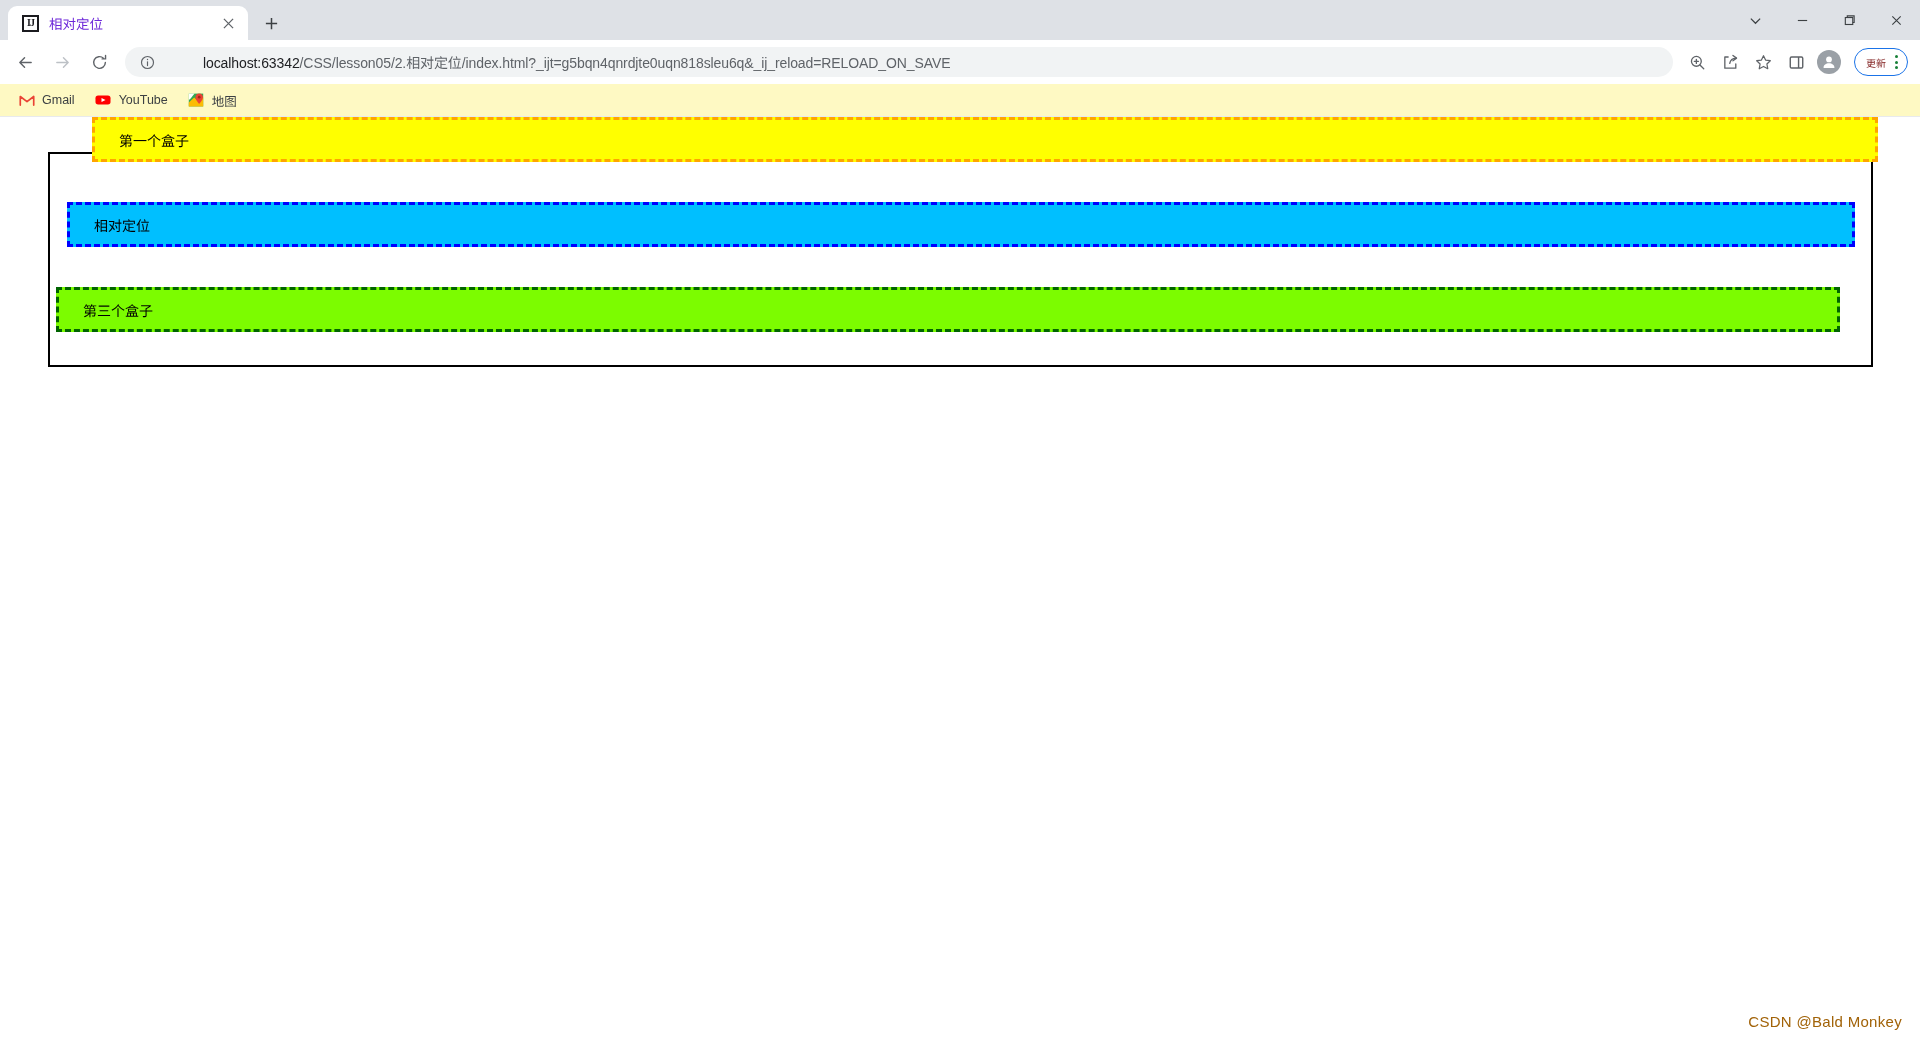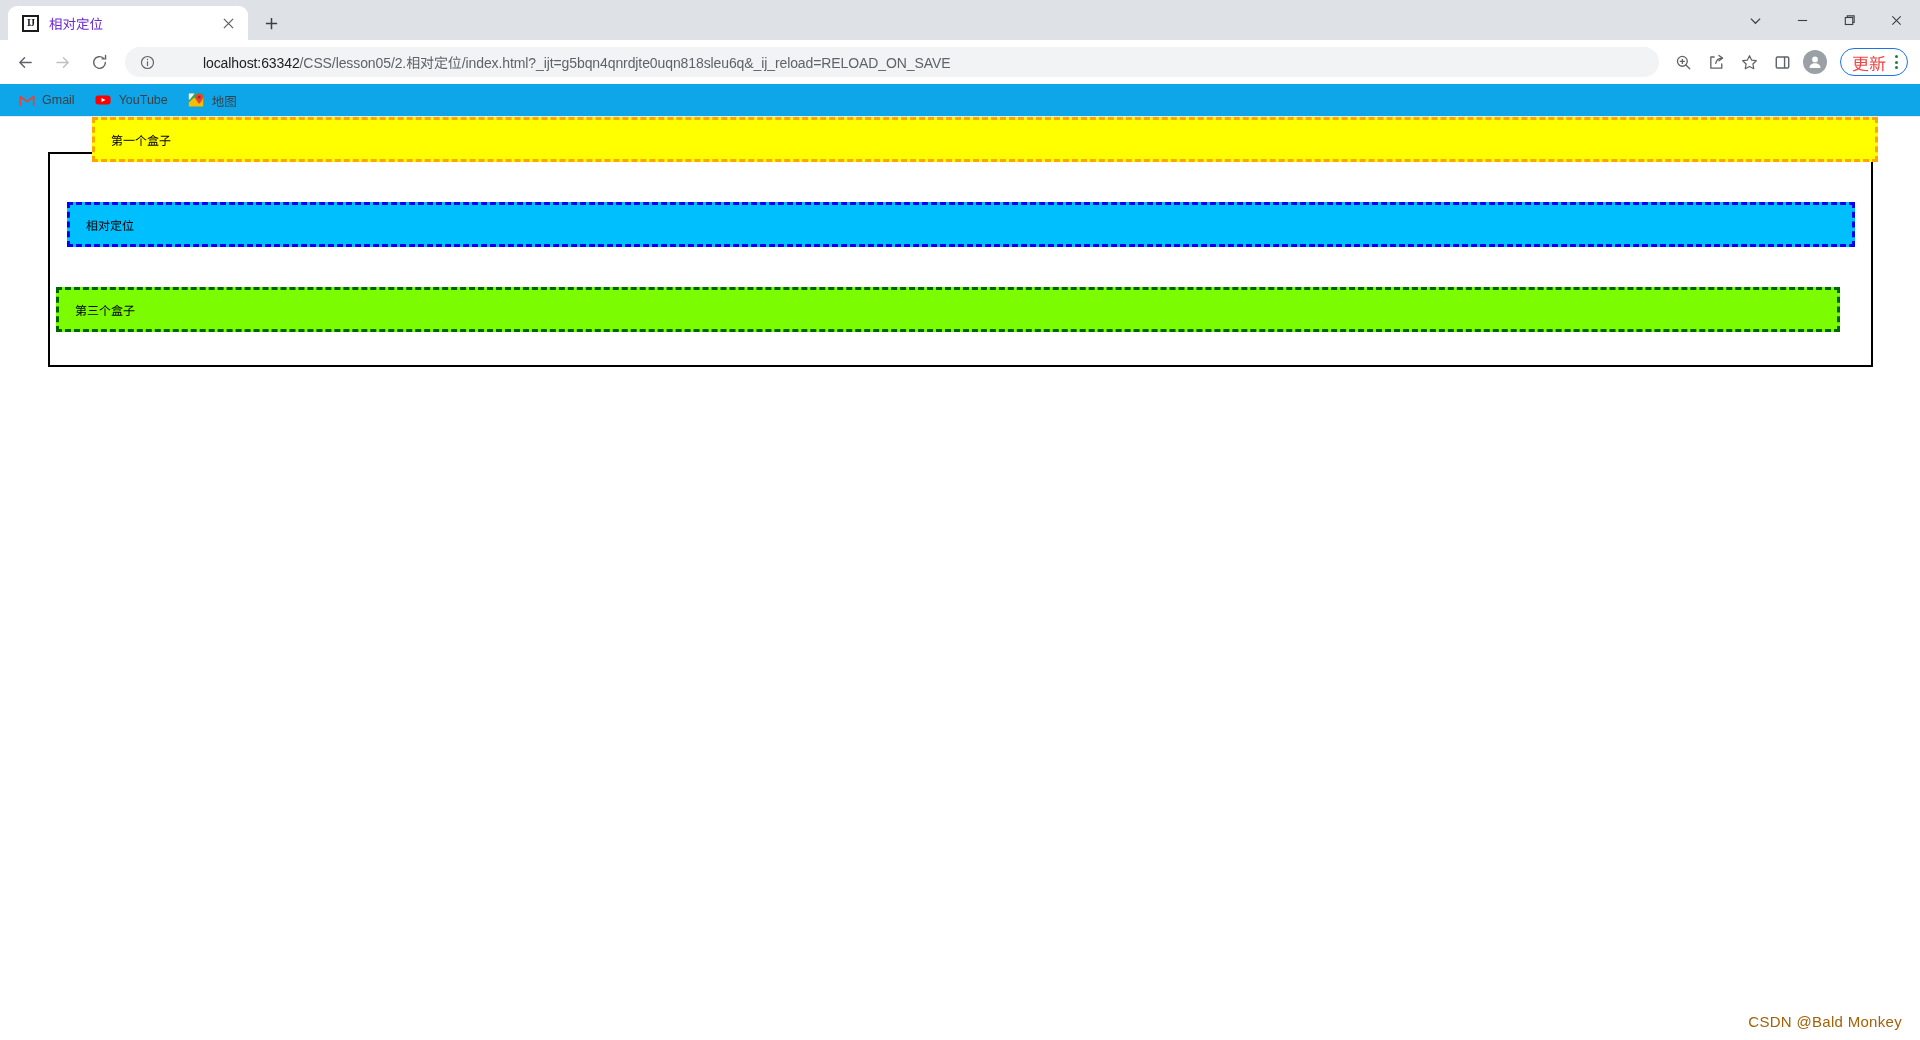--- a/index.html
+++ b/index.html
@@ -164,40 +164,40 @@
     border-radius: 14px;
     display: flex;
     align-items: center;
     padding: 0 6px 0 11px;
     margin-left: 10px;
     margin-right: 2px;
     gap: 6px;
     background: #fff;
   }
   .update-btn .label {
-    font-size: 17px;
-    color: #ef4444;
+    font-size: 10px;
+    color: #7f1d1d;
     white-space: nowrap;
   }
   .update-btn .dots {
     display: flex; flex-direction: column;
     gap: 2.5px;
     padding: 0 3px;
   }
   .update-btn .dots i {
     width: 3px; height: 3px; border-radius: 50%;
     background: #188038;
     display: block;
   }
 
   
   .bookmarks {
     height: 33px;
     flex: 0 0 33px;
-    background: #0ea5e9;
+    background: #fef9c3;
     display: flex;
     align-items: center;
     padding: 0 10px;
     border-bottom: 1px solid #e8eaed;
   }
   .bm {
     display: flex;
     align-items: center;
     height: 24px;
     padding: 0 8px;
@@ -232,22 +232,22 @@
     width: 1825px;
     height: 215px;
     border: 2px solid #000000;
   }
 
   .box {
     position: absolute;
     height: 45px;
     display: flex;
     align-items: center;
-    padding-left: 16px;
-    font-size: 12px;
+    padding-left: 24px;
+    font-size: 14px;
     color: #000000;
     font-family: "DejaVu Sans", "Liberation Sans", sans-serif;
     text-align: center;
   }
 
   .box1 {
     background: #ffff00;
     border: 3px dashed #ffa500;
     left: 92px;
     top: 0px;

